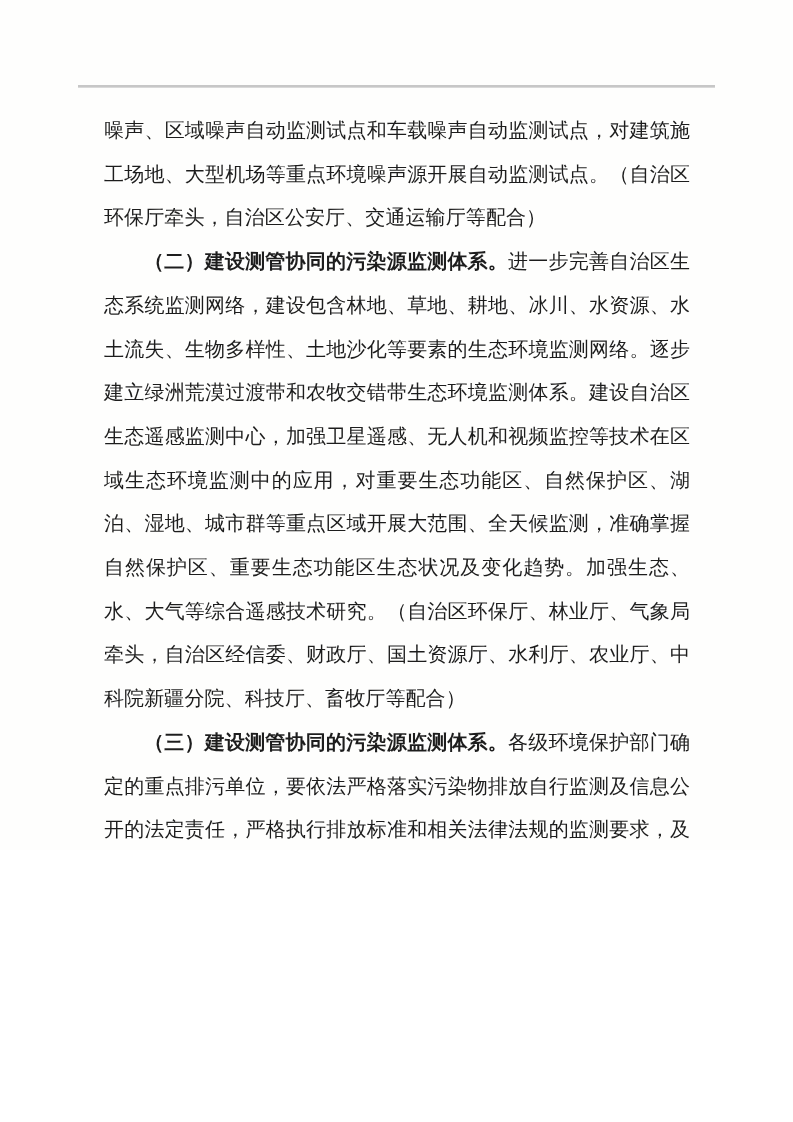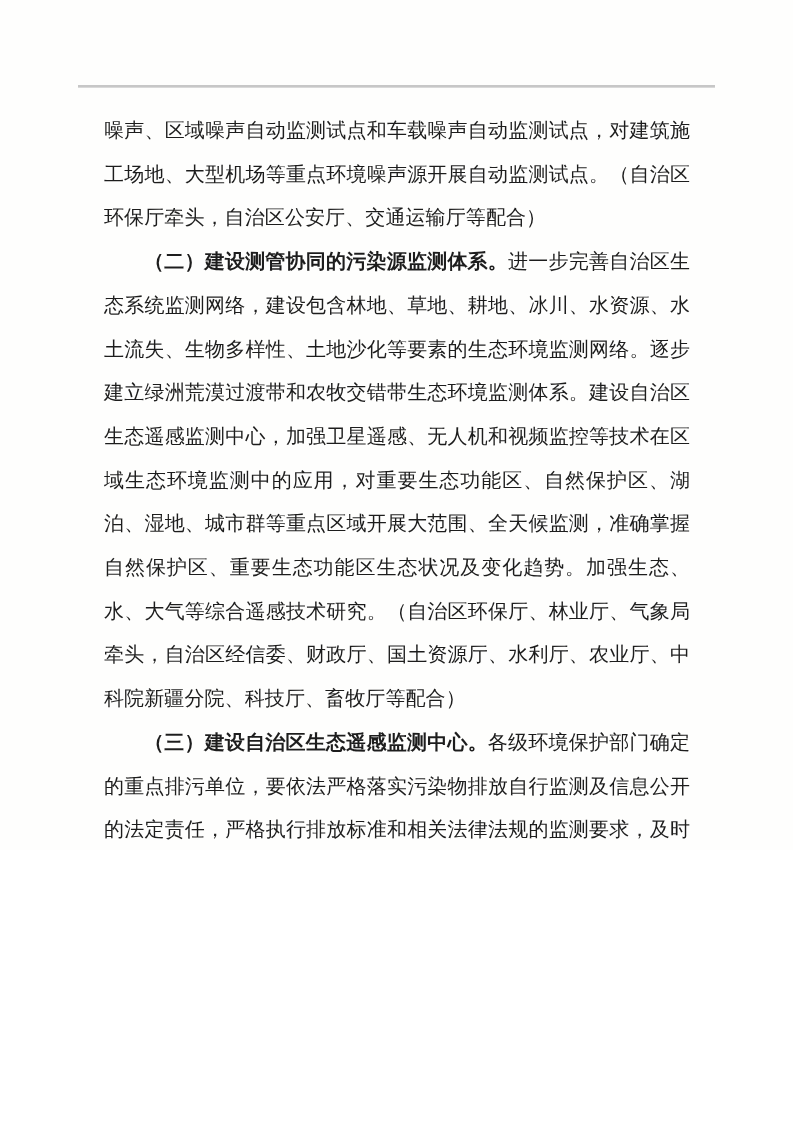--- a/index.html
+++ b/index.html
@@ -63,19 +63,19 @@
 <div class="page">
 
   <div class="top-rule"></div>
 
   <div class="content">
 
     <p class="para"><span>噪声、区域噪声自动监测试点和车载噪声自动监测试点，对建筑施工场地、大型机场等重点环境噪声源开展自动监测试点。（自治区环保厅牵头，自治区公安厅、交通运输厅等配合）</span></p>
 
     <p class="para indent"><span class="lead">（二）建设测管协同的污染源监测体系。</span><span>进一步完善自治区生态系统监测网络，建设包含林地、草地、耕地、冰川、水资源、水土流失、生物多样性、土地沙化等要素的生态环境监测网络。逐步建立绿洲荒漠过渡带和农牧交错带生态环境监测体系。建设自治区生态遥感监测中心，加强卫星遥感、无人机和视频监控等技术在区域生态环境监测中的应用，对重要生态功能区、自然保护区、湖泊、湿地、城市群等重点区域开展大范围、全天候监测，准确掌握自然保护区、重要生态功能区生态状况及变化趋势。加强生态、水、大气等综合遥感技术研究。（自治区环保厅、林业厅、气象局牵头，自治区经信委、财政厅、国土资源厅、水利厅、农业厅、中科院新疆分院、科技厅、畜牧厅等配合）</span></p>
 
-    <p class="para indent"><span class="lead">（三）建设自治区生态遥感监测中心。</span><span>各级环境保护部门确定的重点排污单位，要依法严格落实污染物排放自行监测及信息公开的法定责任，严格执行排放标准和相关法律法规的监测要求，及时公开自行监测信息。重点排污单位应按照国家和自治区要求安装污染物排放在线监测设备，并与环境保护部门联网，确保自动监测设备的稳定运行及自动监测数据的真实。组织开展面源、移动源等监测与统计工作。建立重点核与辐射设施周围监督性监测网络，全区重点核与辐射设施监测管理实行政府监管部门与利用</span></p>
+    <p class="para indent"><span class="lead">（三）建设测管协同的污染源监测体系。</span><span>各级环境保护部门确定的重点排污单位，要依法严格落实污染物排放自行监测及信息公开的法定责任，严格执行排放标准和相关法律法规的监测要求，及时公开自行监测信息。重点排污单位应按照国家和自治区要求安装污染物排放在线监测设备，并与环境保护部门联网，确保自动监测设备的稳定运行及自动监测数据的真实。组织开展面源、移动源等监测与统计工作。建立重点核与辐射设施周围监督性监测网络，全区重点核与辐射设施监测管理实行政府监管部门与利用</span></p>
 
   </div>
 
   <div class="page-number">— 5 —</div>
 
 </div>
 
 </body></html>

